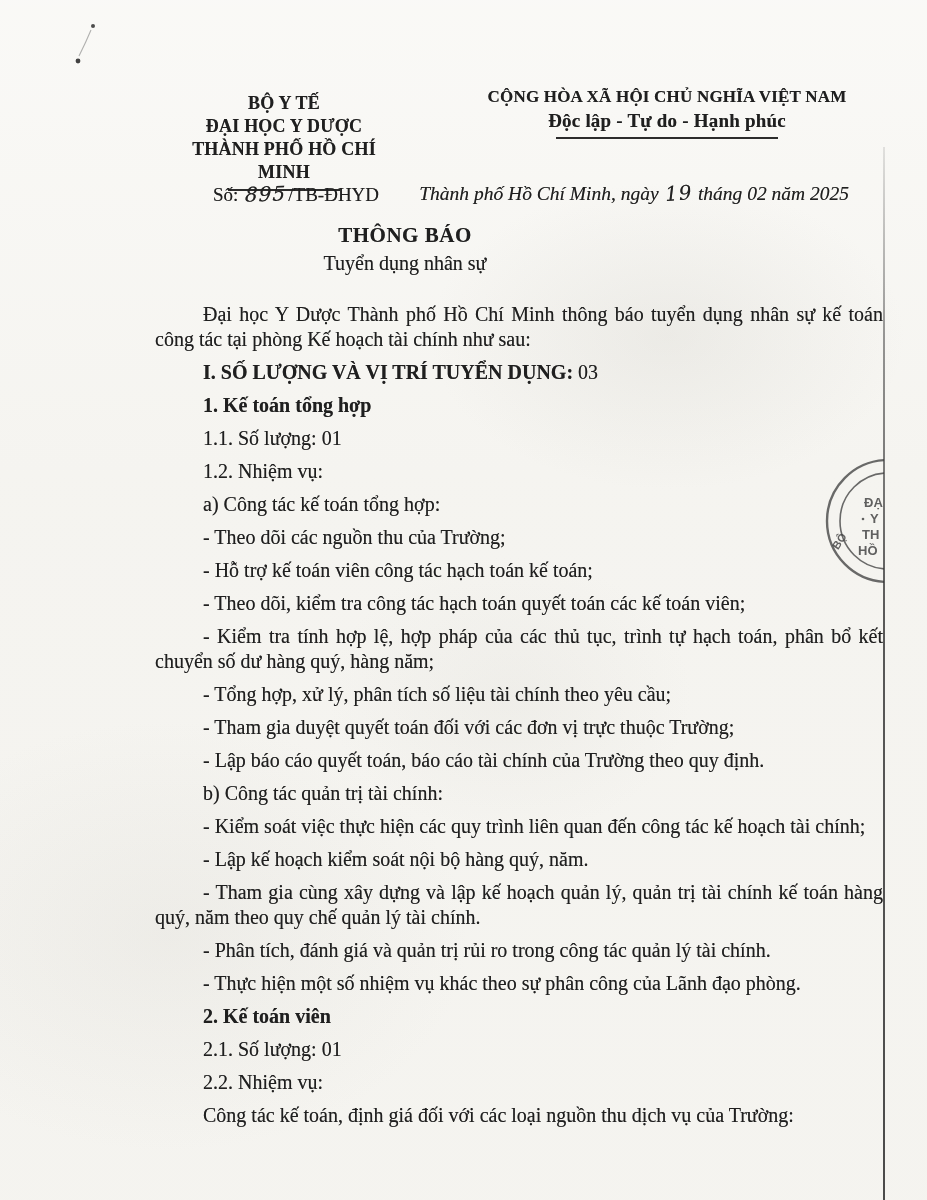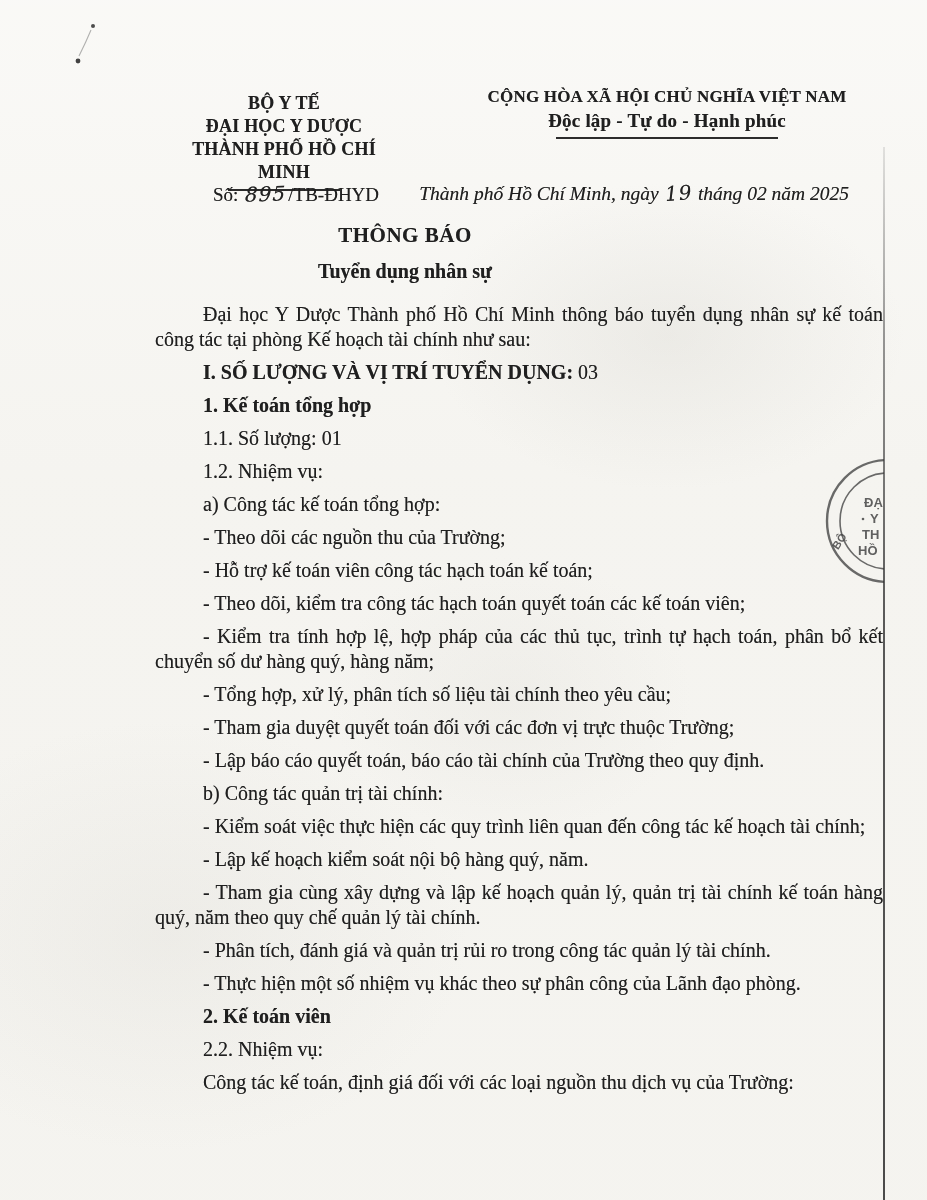--- a/index.html
+++ b/index.html
@@ -33,21 +33,21 @@
   .doc-number{position:absolute;top:182px;left:213px;font-size:19px;}
   .place-date{position:absolute;top:181px;right:78px;font-size:19.5px;font-style:italic;}
   .hand{
     font-family:"DejaVu Serif",serif;font-style:italic;
     display:inline-block;letter-spacing:1px;color:#222;
   }
   .hand-no{transform:rotate(-2deg) skewX(-4deg);font-size:20px;padding:0 2px;}
   .hand-day{transform:rotate(-4deg);font-size:20px;padding:0 1px;}
   .title{position:absolute;top:222px;left:155px;width:500px;text-align:center;}
   .title .t1{font-weight:bold;font-size:21px;line-height:26px;letter-spacing:0.5px;}
-  .title .t2{font-weight:bold;font-size:20px;line-height:26px;margin-top:10px;}
+  .title .t2{font-weight:normal;font-size:20px;line-height:26px;margin-top:2px;}
   .docbody{
     position:absolute;top:294px;left:155px;width:728px;
     font-size:20px;line-height:25px;text-align:justify;
   }
   .docbody p{margin:8px 0 0;text-indent:48px;}
   .docbody p b{font-weight:bold;}
   
   .org,.national,.doc-number,.place-date,.title,.docbody{text-shadow:0 0 0.5px rgba(30,30,30,0.55);}
   .scan-line{
     position:absolute;left:883px;top:147px;width:2px;height:1053px;
@@ -116,20 +116,21 @@
       <p><span>- Tổng hợp, xử lý, phân tích số liệu tài chính theo yêu cầu;</span></p>
       <p><span>- Tham gia duyệt quyết toán đối với các đơn vị trực thuộc Trường;</span></p>
       <p><span>- Lập báo cáo quyết toán, báo cáo tài chính của Trường theo quy định.</span></p>
       <p><span>b) Công tác quản trị tài chính:</span></p>
       <p><span>- Kiểm soát việc thực hiện các quy trình liên quan đến công tác kế hoạch tài chính;</span></p>
       <p><span>- Lập kế hoạch kiểm soát nội bộ hàng quý, năm.</span></p>
       <p><span>- Tham gia cùng xây dựng và lập kế hoạch quản lý, quản trị tài chính kế toán hàng quý, năm theo quy chế quản lý tài chính.</span></p>
       <p><span>- Phân tích, đánh giá và quản trị rủi ro trong công tác quản lý tài chính.</span></p>
       <p><span>- Thực hiện một số nhiệm vụ khác theo sự phân công của Lãnh đạo phòng.</span></p>
       <p><b>2. Kế toán viên</b></p>
+      <p><span>2.1. Số lượng: 01</span></p>
       <p><span>2.2. Nhiệm vụ:</span></p>
       <p><span>Công tác kế toán, định giá đối với các loại nguồn thu dịch vụ của Trường:</span></p>
     </div>
 
   <div class="stamp-clip">
     <svg width="130" height="136" viewBox="0 0 130 136">
       <g stroke="#474747" fill="none" opacity="0.8">
         <circle cx="64" cy="66" r="61" stroke-width="2.4"></circle>
         <circle cx="64" cy="66" r="48" stroke-width="1.6"></circle>
       </g>

